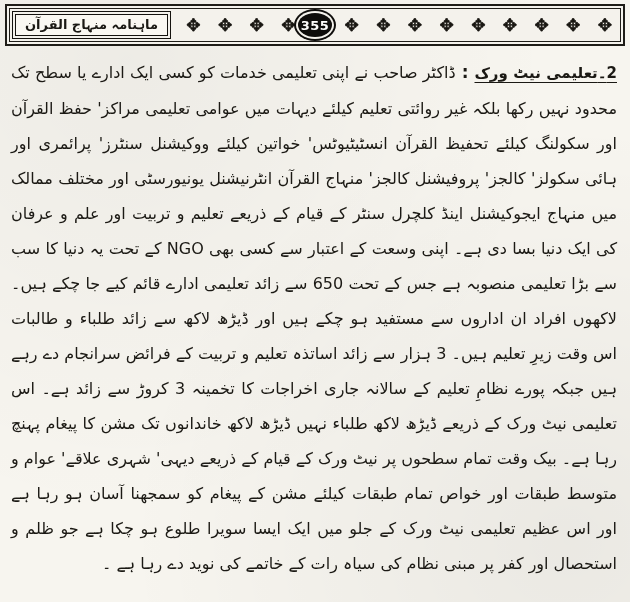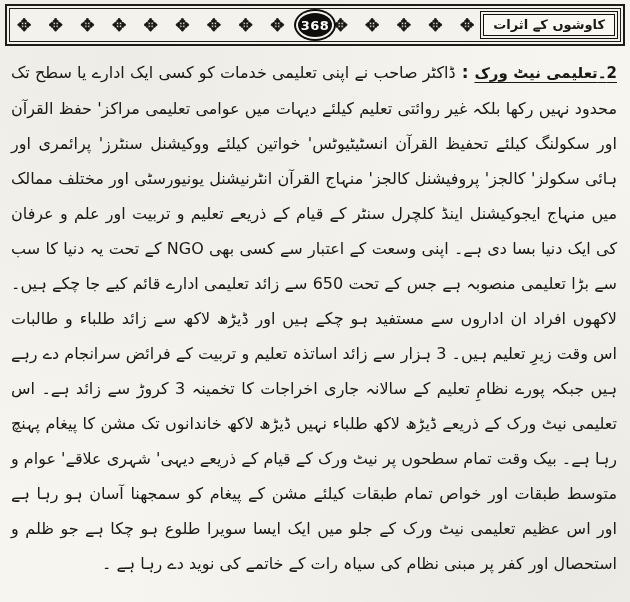--- a/index.html
+++ b/index.html
@@ -87,26 +87,26 @@
   }
   .sec-sep{font-weight:bold;font-size:17px;}
 </style>
 </head>
 <body>
 
 <div class="page">
 
   <div class="hdr-outer">
     <div class="hdr-inner">
-      <div class="label-box">
-        <span>کاوشوں کے اثرات</span>
-      </div>
       <div class="ornament-band">✥ ✥ ✥ ✥ ✥ ✥ ✥ ✥ ✥ ✥ ✥ ✥ ✥ ✥ ✥ ✥ ✥ ✥ ✥ ✥ ✥ ✥</div>
       <div class="page-badge">
-        <span>368</span>
+        <span>355</span>
+      </div>
+      <div class="label-box">
+        <span>ماہنامہ منہاج القرآن</span>
       </div>
     </div>
   </div>
 
   <div class="content">
 
     <p class="para"><span class="sec-head"><span>2</span><span>۔</span><span>تعلیمی نیٹ ورک</span></span><span class="sec-sep"> : </span><span>ڈاکٹر صاحب نے اپنی تعلیمی خدمات کو کسی ایک ادارے یا سطح تک محدود نہیں رکھا بلکہ غیر روائتی تعلیم کیلئے دیہات میں عوامی تعلیمی مراکز' حفظ القرآن اور سکولنگ کیلئے تحفیظ القرآن انسٹیٹیوٹس' خواتین کیلئے ووکیشنل سنٹرز' پرائمری اور ہائی سکولز' کالجز' پروفیشنل کالجز' منہاج القرآن انٹرنیشنل یونیورسٹی اور مختلف ممالک میں منہاج ایجوکیشنل اینڈ کلچرل سنٹر کے قیام کے ذریعے تعلیم و تربیت اور علم و عرفان کی ایک دنیا بسا دی ہے۔ اپنی وسعت کے اعتبار سے کسی بھی NGO کے تحت یہ دنیا کا سب سے بڑا تعلیمی منصوبہ ہے جس کے تحت 650 سے زائد تعلیمی ادارے قائم کیے جا چکے ہیں۔ لاکھوں افراد ان اداروں سے مستفید ہو چکے ہیں اور ڈیڑھ لاکھ سے زائد طلباء و طالبات اس وقت زیرِ تعلیم ہیں۔ 3 ہزار سے زائد اساتذہ تعلیم و تربیت کے فرائض سرانجام دے رہے ہیں جبکہ پورے نظامِ تعلیم کے سالانہ جاری اخراجات کا تخمینہ 3 کروڑ سے زائد ہے۔ اس تعلیمی نیٹ ورک کے ذریعے ڈیڑھ لاکھ طلباء نہیں ڈیڑھ لاکھ خاندانوں تک مشن کا پیغام پہنچ رہا ہے۔ بیک وقت تمام سطحوں پر نیٹ ورک کے قیام کے ذریعے دیہی' شہری علاقے' عوام و متوسط طبقات اور خواص تمام طبقات کیلئے مشن کے پیغام کو سمجھنا آسان ہو رہا ہے اور اس عظیم تعلیمی نیٹ ورک کے جلو میں ایک ایسا سویرا طلوع ہو چکا ہے جو ظلم و استحصال اور کفر پر مبنی نظام کی سیاہ رات کے خاتمے کی نوید دے رہا ہے ۔</span></p>
 
   </div>
 </div>

